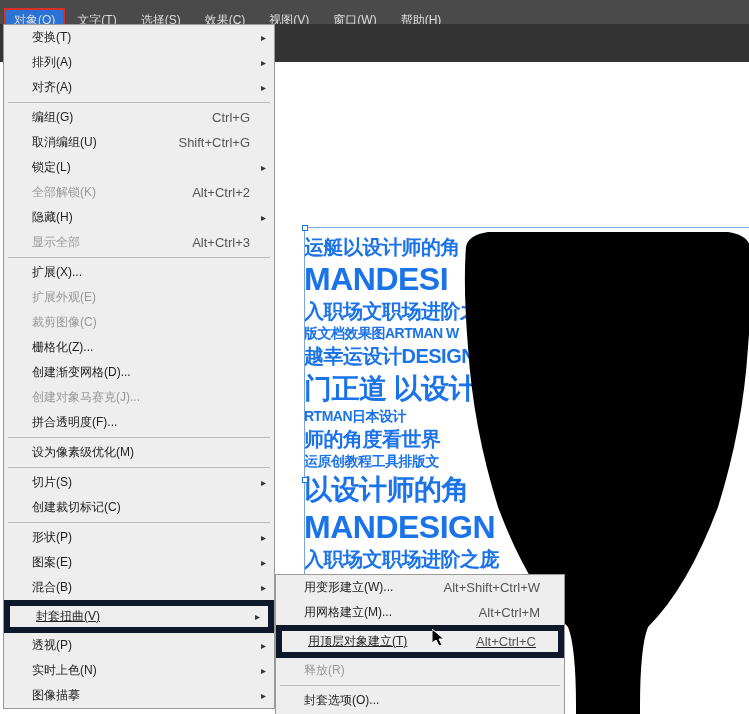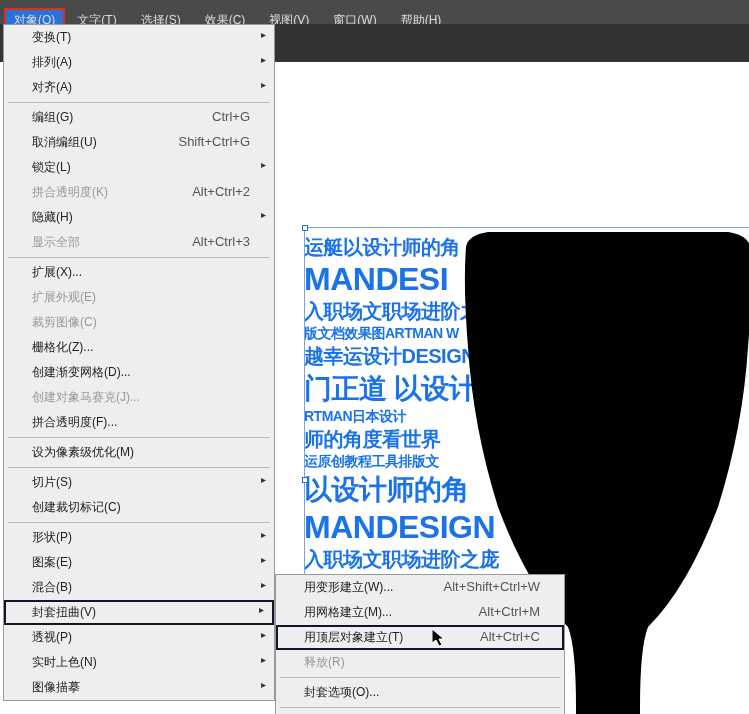--- a/index.html
+++ b/index.html
@@ -13,26 +13,26 @@
   .text-art .line { color: #1a73e8; font-weight: bold; white-space: nowrap; letter-spacing: -0.5px; }
   .t-sm { font-size: 14px; }
   .t-md { font-size: 20px; }
   .t-lg { font-size: 28px; }
   .t-xl { font-size: 32px; }
   .silhouette { position: absolute; top: 165px; left: 430px; pointer-events: none; }
   .silhouette path { fill: #000; }
   .selection-box { position: absolute; top: 165px; left: 276px; width: 460px; height: 520px; border: 1px solid #7aa5d8; pointer-events: none; }
   .sel-handle { position: absolute; width: 6px; height: 6px; border: 1px solid #1a73e8; background: #fff; }
   .dropdown { position: absolute; background: #eee; border: 1px solid #999; font-size: 12px; color: #222; min-width: 250px; }
-  .dropdown-item { display: flex; justify-content: space-between; padding: 4px 24px 4px 28px; cursor: default; position: relative; }
+  .dropdown-item { display: flex; align-items: center; justify-content: space-between; padding: 4px 24px 4px 28px; cursor: default; position: relative; }
   .dropdown-item.disabled { color: #999; }
   .dropdown-item .shortcut { color: #555; font-size: 13px; }
   .dropdown-item.has-sub::after { content: "▸"; position: absolute; right: 8px; font-size: 10px; color: #333; }
   .dropdown-sep { height: 1px; background: #bbb; margin: 2px 4px; }
-  .dropdown-item.boxed-red { border: 2px solid #0f172a; padding: 2px 22px 2px 26px; }
+  .dropdown-item.boxed-red { border: 6px solid #0f172a; padding: 2px 22px 2px 26px; text-decoration: underline; }
   .cursor-icon { position: absolute; left: 432px; top: 629px; pointer-events: none; }
 </style>
 </head>
 <body>
 
 <div class="menubar">
   <div class="menubar-item highlighted">对象(O)</div>
   <div class="menubar-item">文字(T)</div>
   <div class="menubar-item">选择(S)</div>
   <div class="menubar-item">效果(C)</div>
@@ -90,21 +90,21 @@
       <span class="shortcut">Ctrl+G</span>
     </div>
     <div class="dropdown-item">
       <span>取消编组(U)</span>
       <span class="shortcut">Shift+Ctrl+G</span>
     </div>
     <div class="dropdown-item has-sub">
       <span>锁定(L)</span>
     </div>
     <div class="dropdown-item disabled">
-      <span>拼合透明度(K)</span>
+      <span>全部解锁(K)</span>
       <span class="shortcut">Alt+Ctrl+2</span>
     </div>
     <div class="dropdown-item has-sub">
       <span>隐藏(H)</span>
     </div>
     <div class="dropdown-item disabled">
       <span>显示全部</span>
       <span class="shortcut">Alt+Ctrl+3</span>
     </div>
     <div class="dropdown-sep"></div>

